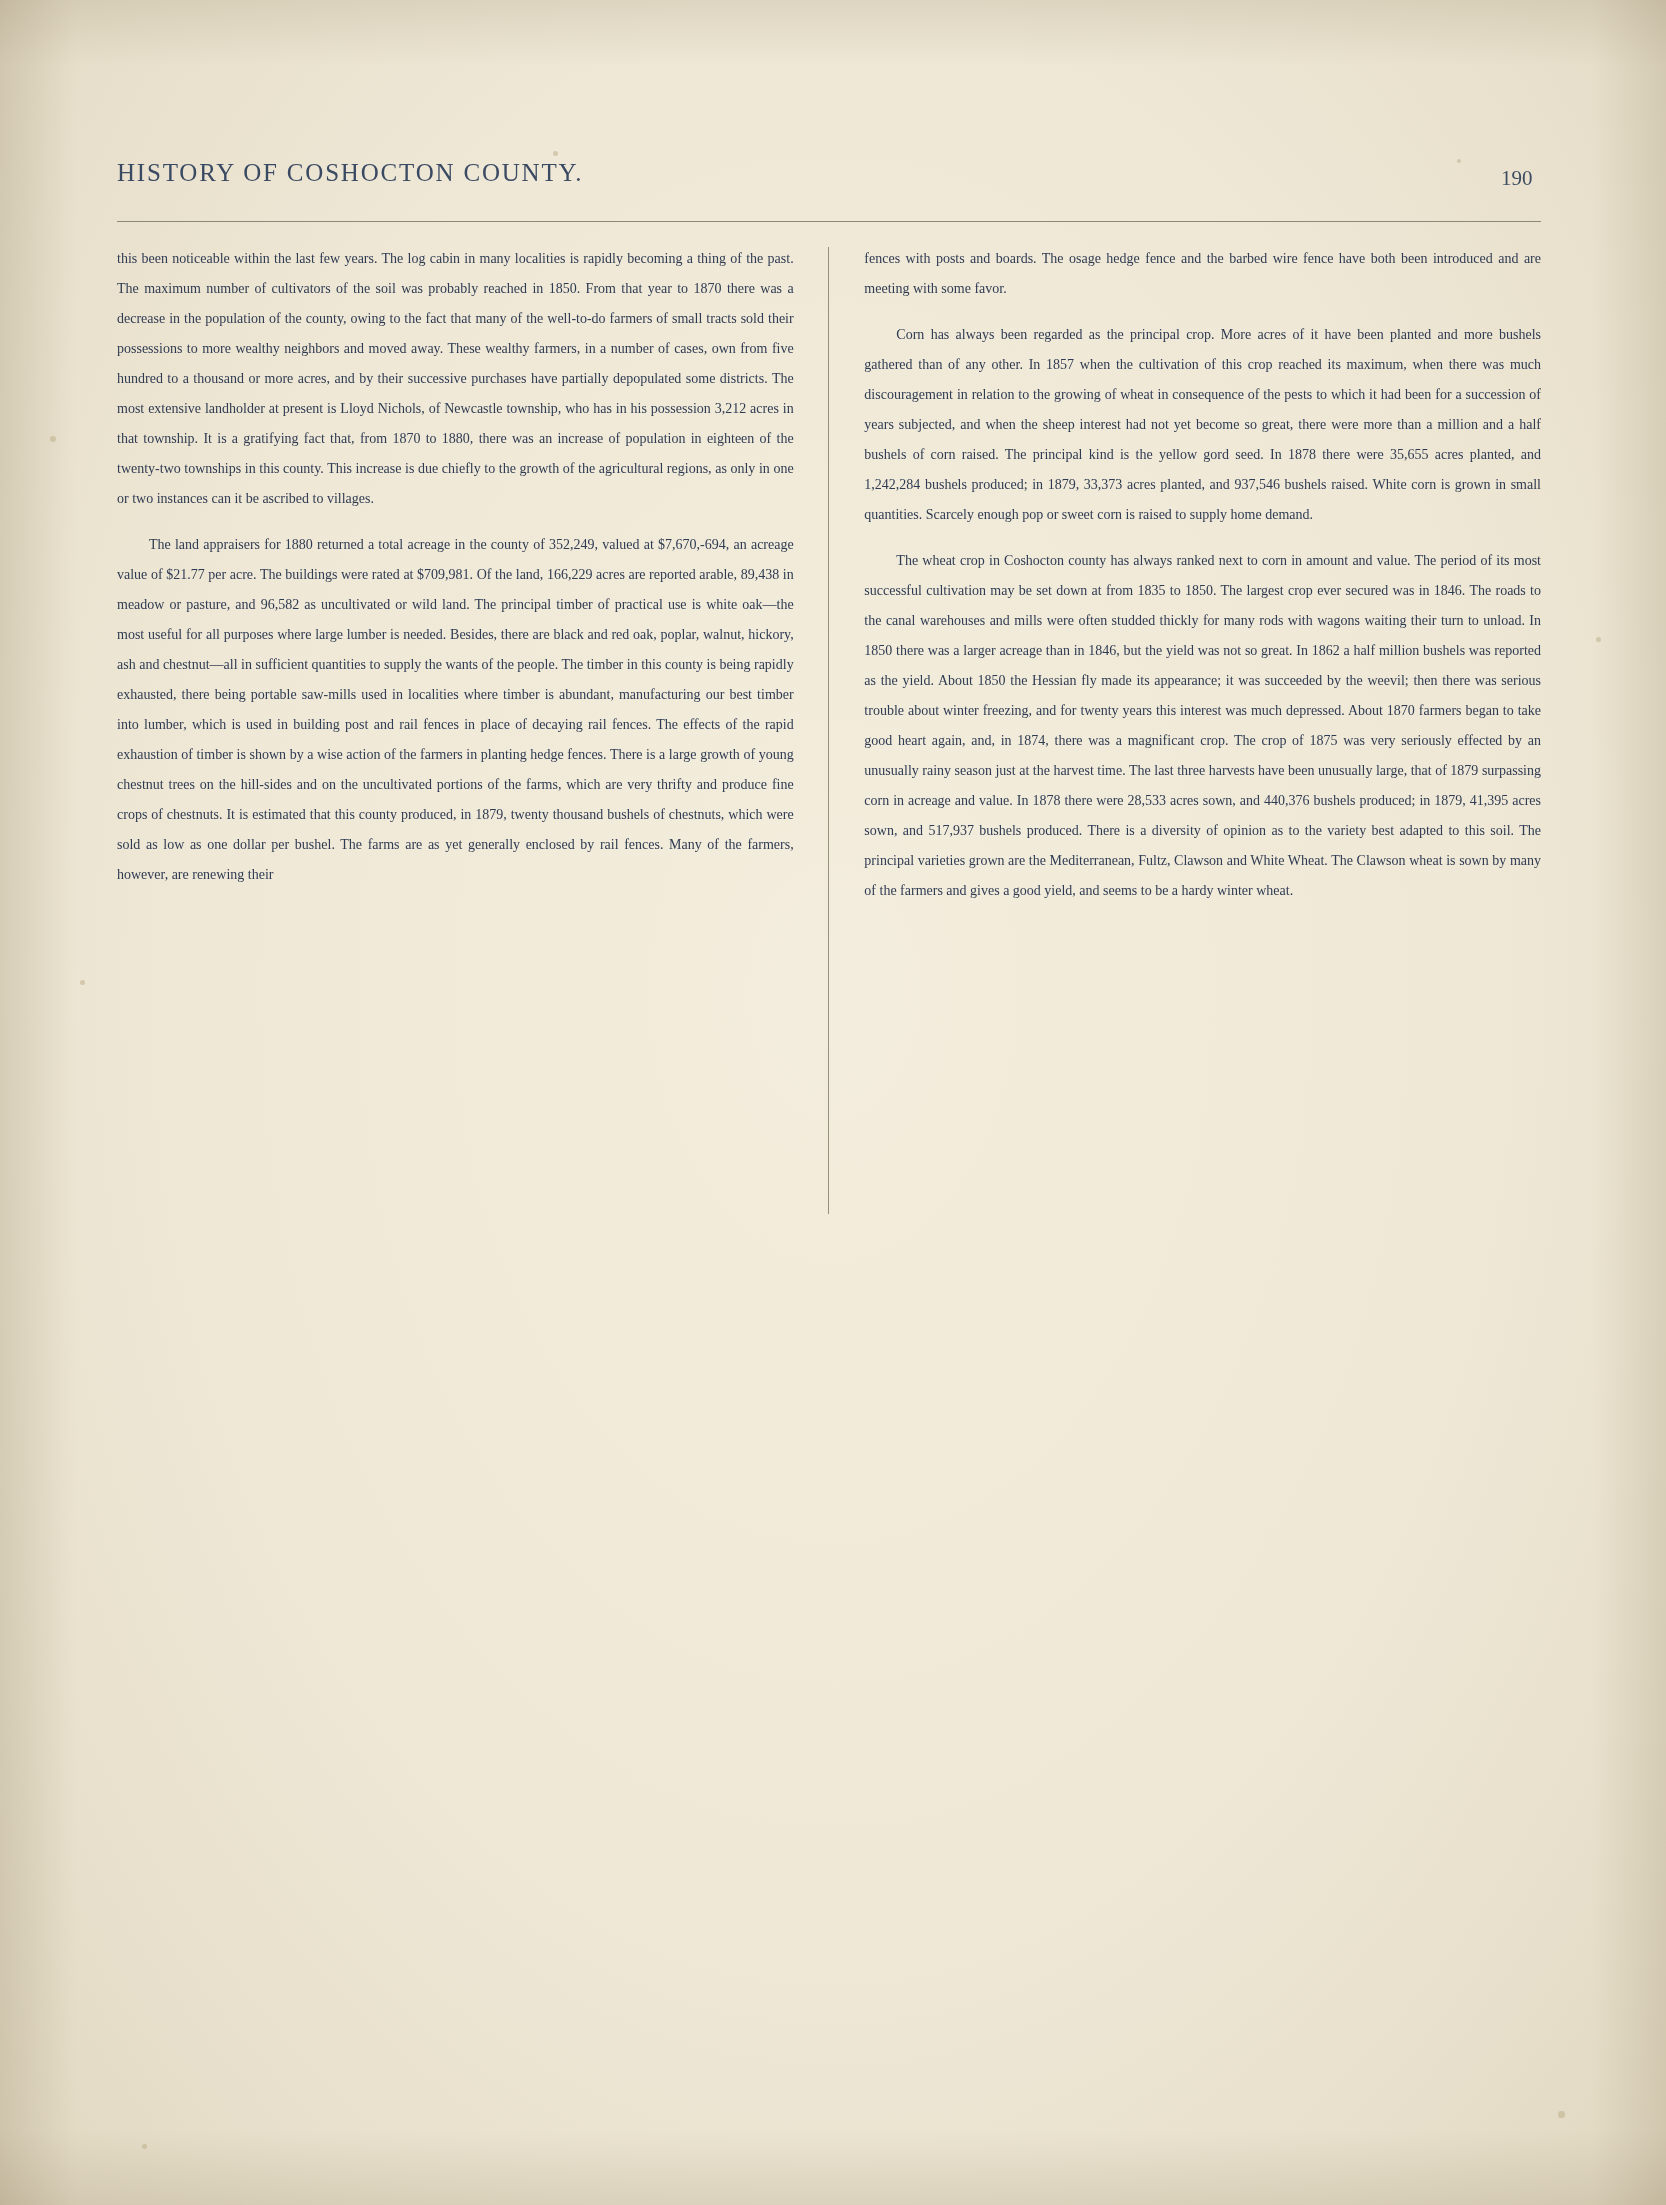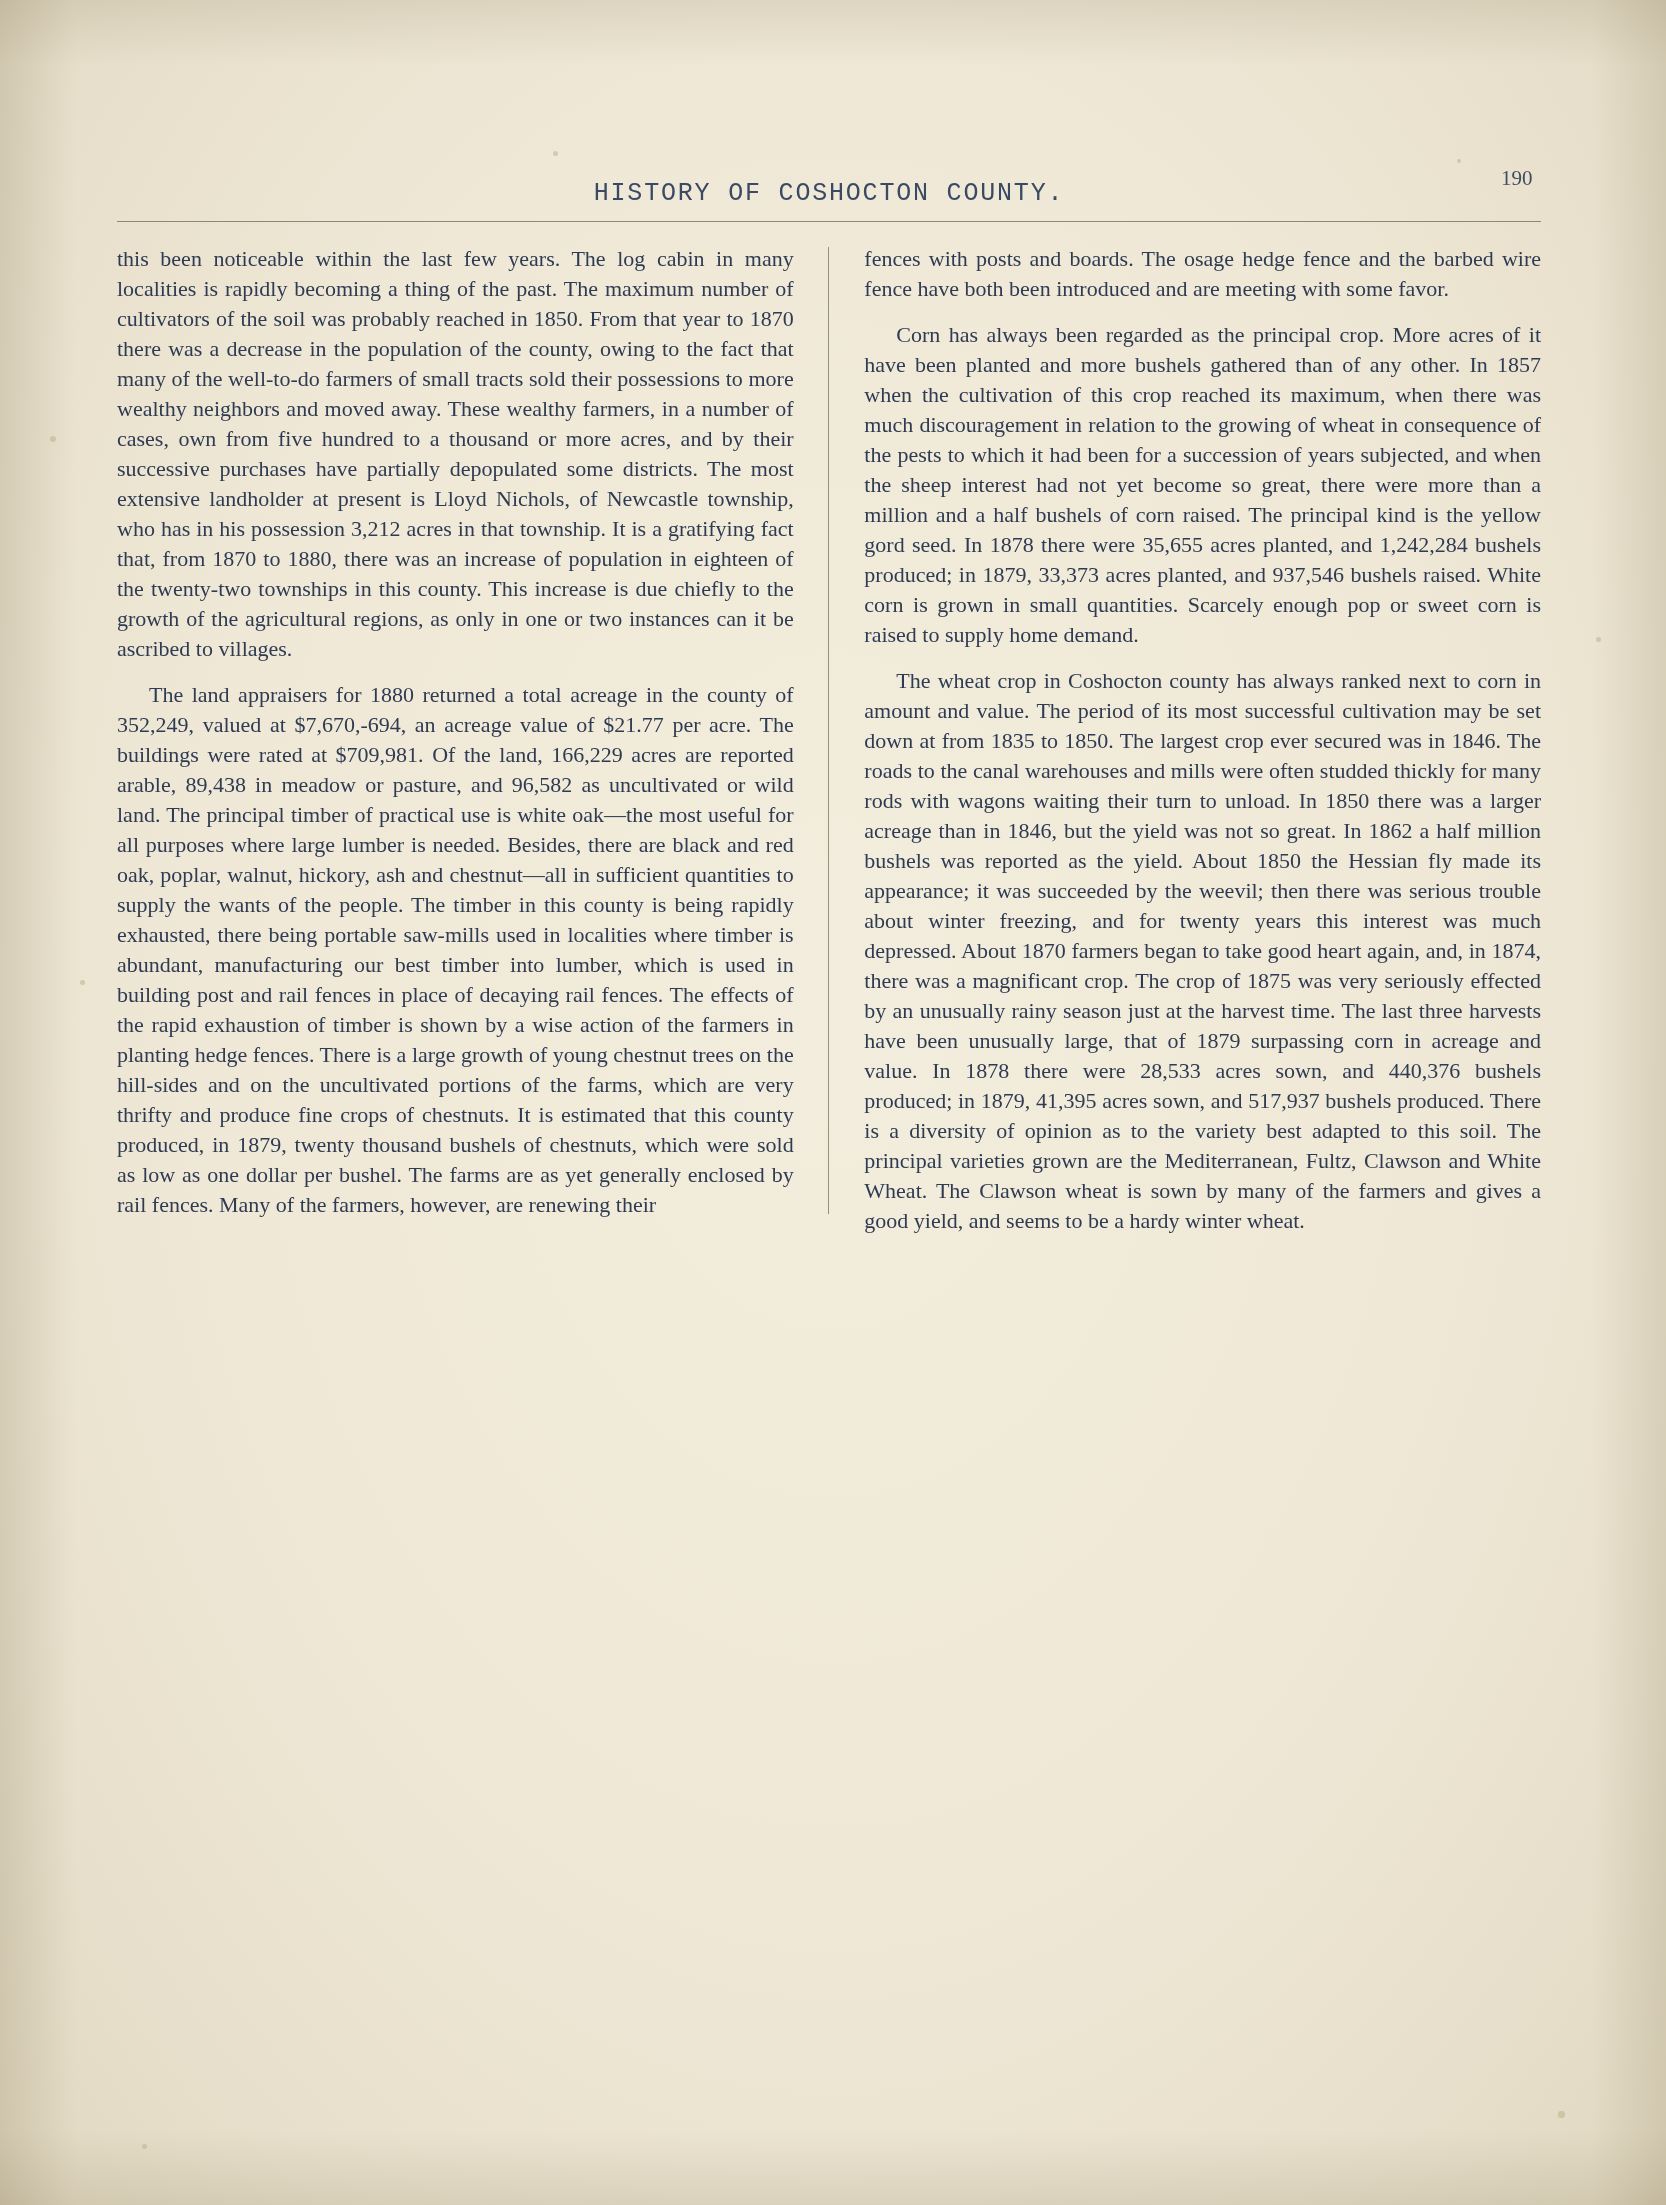--- a/index.html
+++ b/index.html
@@ -47,26 +47,24 @@
   }
 
   .header-row {
     position: relative;
     height: 50px;
   }
   .running-head {
     position: absolute;
     left: 0;
     right: 0;
-    text-align: center;
     font-size: 25px;
     letter-spacing: 1.8px;
     color: #3b4a63;
-    font-family: Liberation Mono, monospace;
-    margin-top: 20px;
+    font-family: Liberation Serif, serif;
   }
   .folio {
     position: absolute;
     right: 8.4px;
     top: 6.7px;
     font-size: 21px;
     color: #3f4d63;
   }
   .rule {
     margin-top: 11.7px;
@@ -78,21 +76,21 @@
 
   .columns {
     position: relative;
     margin-top: 22px;
     display: flex;
     gap: 0;
   }
   .col {
     width: 678px;
     color: #2f3b52;
-    font-size: 22px;
+    font-size: 14px;
     line-height: 30px;
     text-align: justify;
     text-justify: inter-word;
     hyphens: manual;
   }
   .col.left {
     padding-right: 34px;
   }
   .col.right {
     padding-left: 35px;

